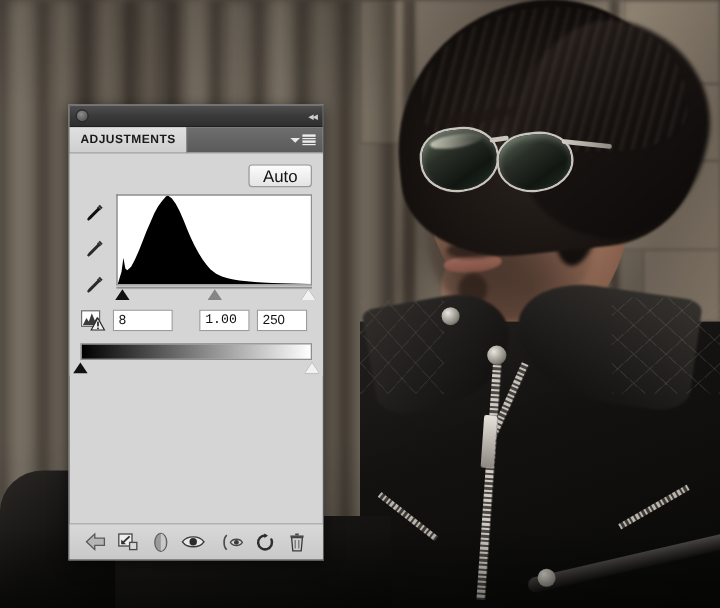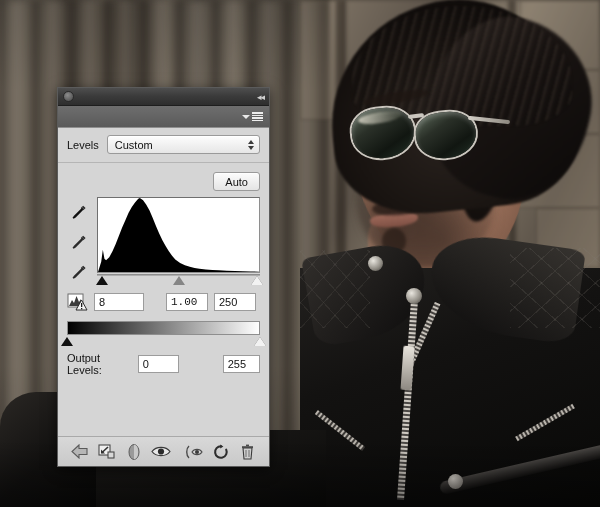--- a/index.html
+++ b/index.html
@@ -306,21 +306,21 @@
   }
   .select .arrows .up { width:0;height:0;border-left:3px solid transparent;border-right:3px solid transparent;border-bottom:4px solid #3a3a3a; }
   .select .arrows .dn { width:0;height:0;border-left:3px solid transparent;border-right:3px solid transparent;border-top:4px solid #3a3a3a; }
 
   .row-channel { padding: 9px 9px 6px 9px; gap: 10px; justify-content: flex-end; }
   .sel-rgb { width: 98px; flex: none; }
   .btn {
     height: 19px; padding: 0 11px;
     background: linear-gradient(180deg,#fcfcfc,#e4e4e4);
     border: 1px solid #9a9a9a; border-radius: 3px;
-    font-size: 11px; color: #111; display: flex; align-items: center;
+    font-size: 14px; color: #111; display: flex; align-items: center;
     box-shadow: 0 1px 0 rgba(255,255,255,.8) inset;
   }
 
   .hist-area { display: flex; padding: 0 9px; gap: 6px; }
   .droppers { display: flex; flex-direction: column; gap: 12px; padding-top: 6px; width: 24px; align-items: center; }
   .dropper { width: 18px; height: 18px; }
 
   .hist-col { flex: 1; }
   .hist-box {
     height: 76px; background: #fff;
@@ -432,44 +432,37 @@
   </div>
 
   <div id="panel">
 
     <div class="titlebar">
       <span class="tb-dot"></span>
       <span class="tb-collapse">◂◂</span>
     </div>
 
     <div class="tabbar">
+      <div class="tab-active">
+        <span>ADJUSTMENTS</span>
+      </div>
       <div class="tab-fill"></div>
       <div class="panel-menu">
         <span class="pm-tri"></span>
         <span class="pm-lines">
             <i></i>
             <i></i>
             <i></i>
             <i></i>
           </span>
       </div>
     </div>
 
     <div class="body">
 
-      <div class="row row-preset">
-        <span class="lbl">Levels</span>
-        <div class="select">
-          <span>Custom</span>
-          <span class="arrows">
-              <i class="up"></i>
-              <i class="dn"></i>
-            </span>
-        </div>
-      </div>
 
       <div class="row row-channel">
         <div class="btn">
           <span>Auto</span>
         </div>
       </div>
 
       <div class="hist-area">
         <div class="droppers">
           <span class="dropper">
@@ -532,25 +525,20 @@
       </div>
 
       <div class="out-grad-wrap">
         <div class="out-grad"></div>
         <div class="out-slider">
           <span class="tri tri-black" id="tri-out-black" style="left: calc(0% - 6px);"></span>
           <span class="tri tri-white" id="tri-out-white" style="left: calc(100% - 6px);"></span>
         </div>
       </div>
 
-      <div class="row row-output">
-        <span class="lbl">Output Levels:</span>
-        <span class="num num-out1">0</span>
-        <span class="num num-out2">255</span>
-      </div>
     </div>
 
     <div class="footer">
       <span class="fbtn">
         <svg width="18" height="15" viewBox="0 0 18 15">
           <path d="M8 1 L1 7.5 L8 14 L8 10.5 L16 10.5 L16 4.5 L8 4.5 Z" fill="#b6b6b6" stroke="#5a5a5a" stroke-width="1.1"></path>
         </svg>
       </span>
       <span class="fbtn">
         <svg width="18" height="16" viewBox="0 0 18 16">

